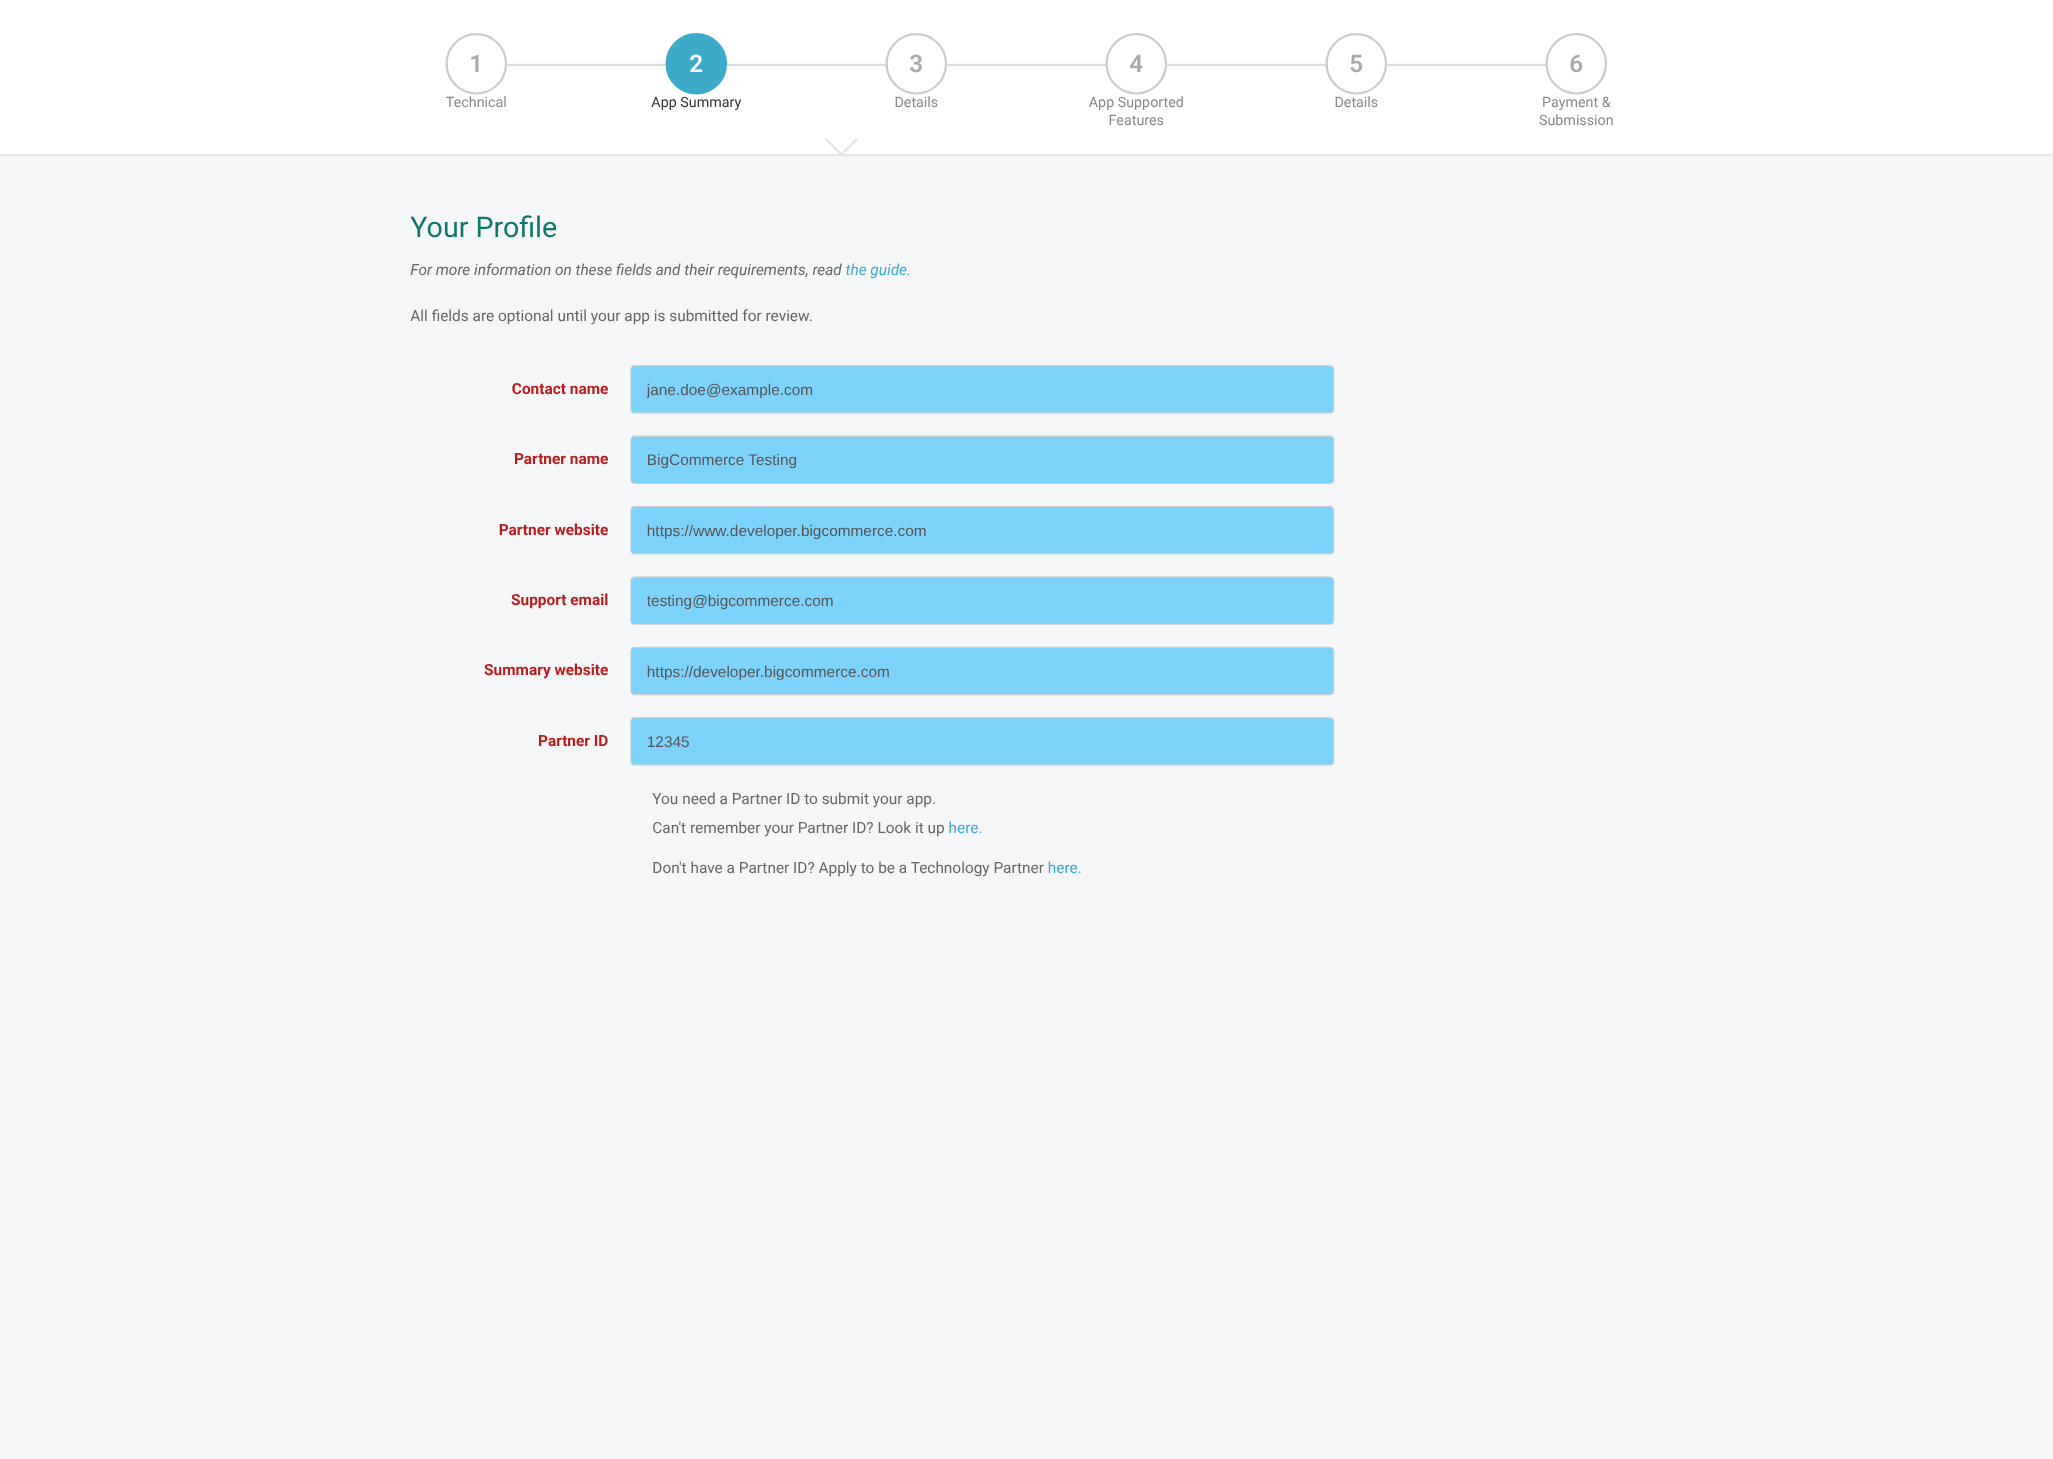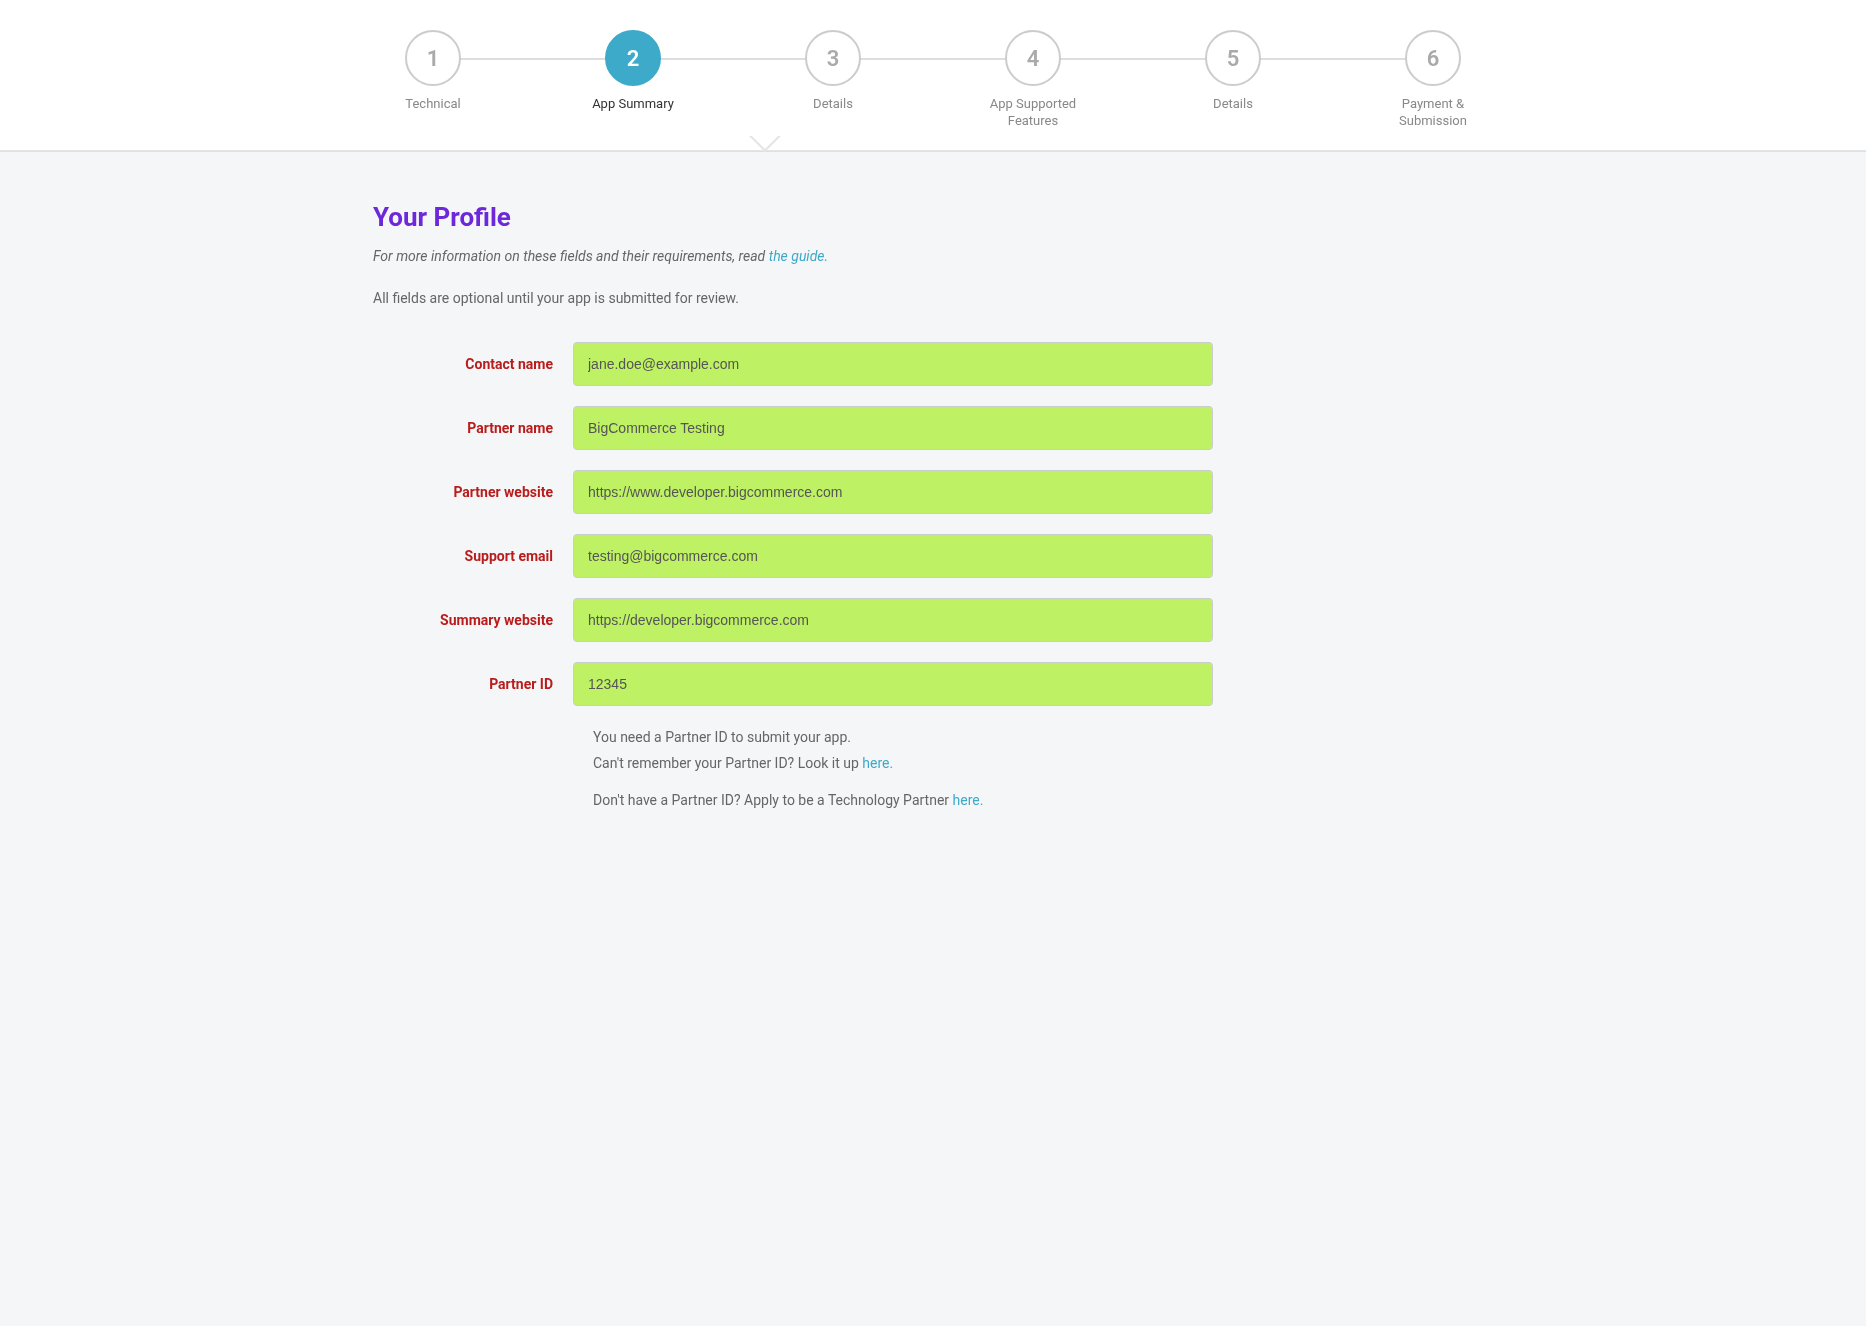--- a/index.html
+++ b/index.html
@@ -49,21 +49,20 @@
       color: #aaa;
       position: relative;
       z-index: 2;
     }
     .step-circle.active {
       background: #3caac8;
       border-color: #3caac8;
       color: #fff;
     }
     .step-label {
-      margin-top: 10px;
       font-size: 13px;
       color: #888;
       text-align: center;
       max-width: 120px;
       line-height: 1.3;
     }
     .step-label.active {
       color: #333;
     }
     
@@ -83,22 +82,22 @@
 
     
     .main-content {
       max-width: 1200px;
       margin: 0 auto;
       padding: 50px 40px;
     }
 
     .page-title {
       font-size: 26px;
-      font-weight: 700;
-      color: #6d28d9;
+      font-weight: 400;
+      color: #0f766e;
       margin-bottom: 16px;
     }
 
     .subtitle {
       font-size: 14px;
       color: #666;
       margin-bottom: 26px;
       font-style: italic;
     }
     .subtitle a, .link {
@@ -134,21 +133,21 @@
     }
 
     .form-input {
       flex: 1;
       height: 44px;
       border: 1px solid #ccc;
       border-radius: 4px;
       padding: 0 14px;
       font-size: 14px;
       color: #555;
-      background: #bef264;
+      background: #7dd3fc;
       outline: none;
       max-width: 640px;
     }
 
     .form-help {
       margin-left: 200px;
       padding-left: 20px;
       font-size: 14px;
       color: #666;
       margin-bottom: 14px;

